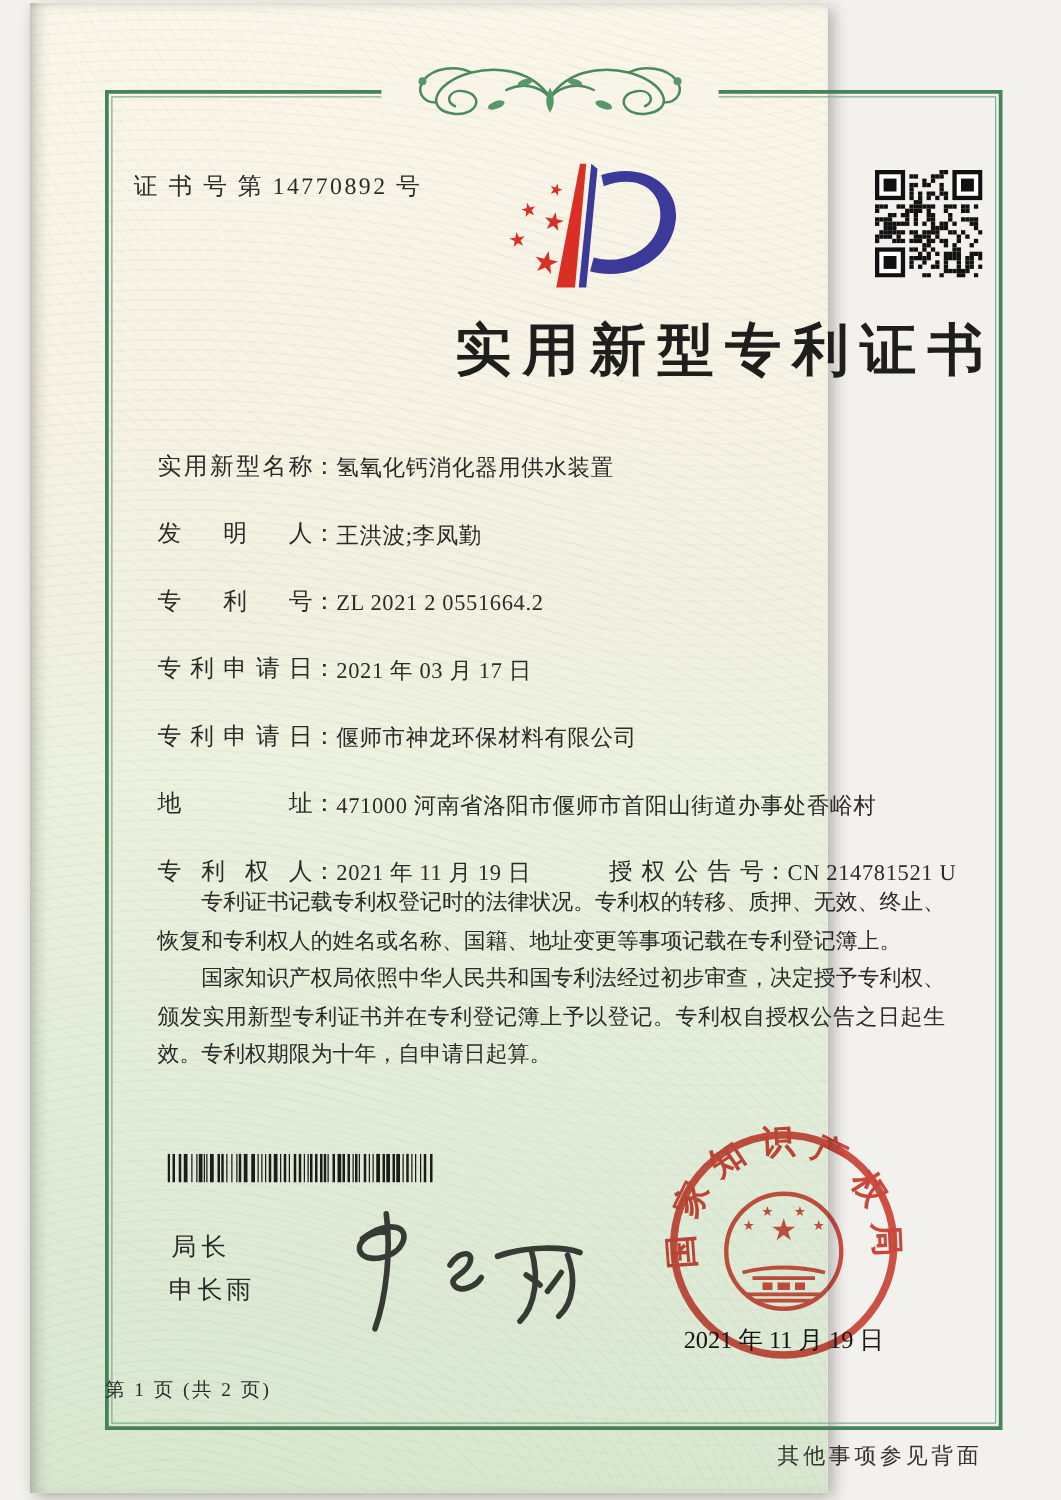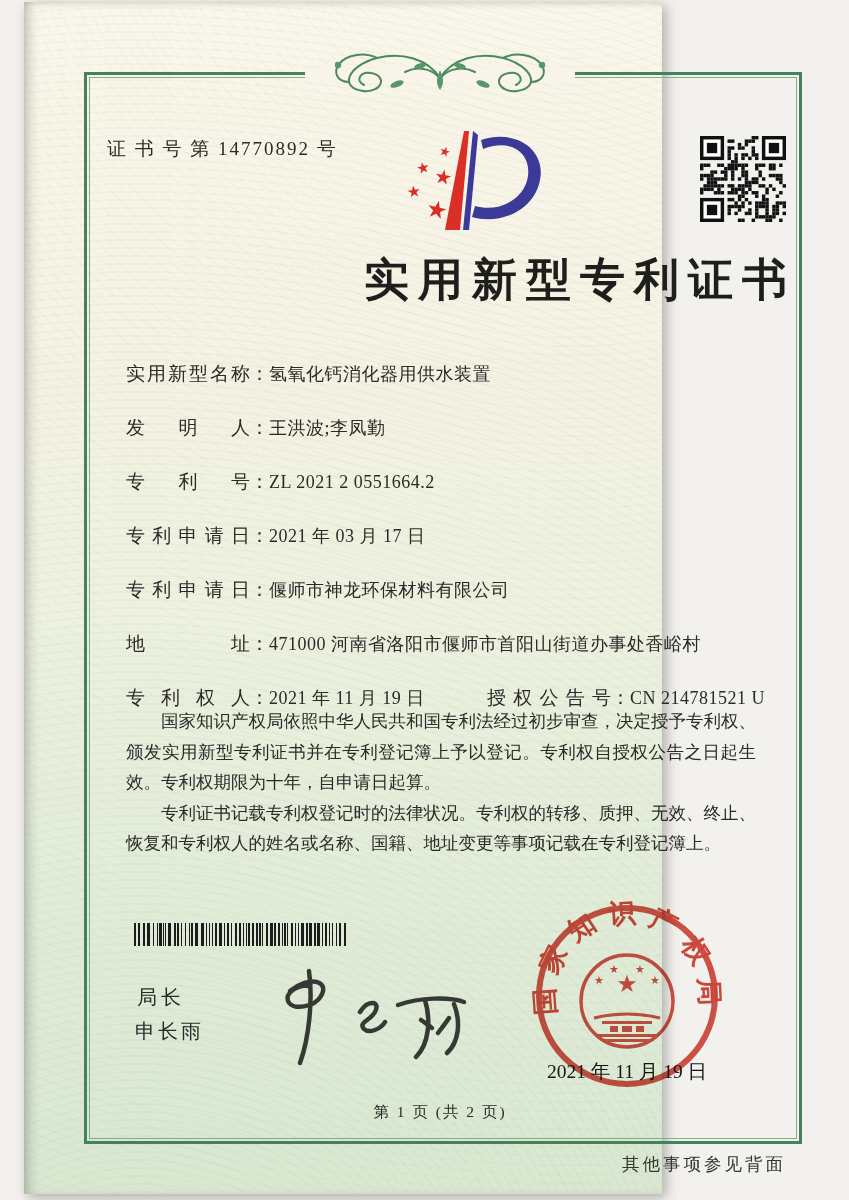--- a/index.html
+++ b/index.html
@@ -47,21 +47,21 @@
   .pair1-val{width:212px;flex:none;}
   .pair2{display:flex;margin-left:6px;}
   .body-text{left:102px;top:704px;width:630px;font-size:17.5px;line-height:30.5px;text-align:justify;}
   .body-text p{margin:0;text-indent:2em;}
   .barcode-box{left:110px;top:921px;width:217px;height:23px;}
   .signer-title{left:113px;top:982px;font-size:20px;letter-spacing:4px;font-family:Liberation Serif, serif;text-align:center;}
   .signer-name{left:111px;top:1016px;font-size:20px;letter-spacing:3px;font-family:Liberation Mono, monospace;}
   .signature{left:238px;top:958px;width:212px;height:106px;}
   .seal{left:507px;top:898px;width:192px;height:192px;mix-blend-mode:multiply;opacity:.92;}
   .seal-date{left:497px;top:1056px;width:212px;text-align:center;font-size:19.5px;color:#151513;}
-  .page-info{left:60px;top:1100px;width:712px;text-align:center;font-size:15.5px;letter-spacing:2px;}
+  .page-info{left:60px;top:1100px;width:712px;text-align:left;font-size:15.5px;letter-spacing:2px;}
   .back-note{left:50px;top:1150px;width:712px;text-align:right;font-size:17.5px;letter-spacing:3px;color:#33332f;}
   .logo{left:335px;top:116px;width:210px;height:130px;}
   .qr{left:676px;top:134px;width:86px;height:86px;}
   .ornament{left:281px;top:42px;width:270px;height:66px;}
   svg{display:block;}
 </style>
 </head>
 <body>
 
 <div class="paper">
@@ -366,22 +366,22 @@
       <span class="val pair1-val">2021 年 11 月 19 日</span>
       <span class="pair2">
         <span class="lbl">授权公告号</span>
           <span class="colon">：</span>
         <span class="val val-num">CN 214781521 U</span>
       </span>
     </div>
   </div>
 
   <div class="abs body-text">
+    <p>专利证书记载专利权登记时的法律状况。专利权的转移、质押、无效、终止、恢复和专利权人的姓名或名称、国籍、地址变更等事项记载在专利登记簿上。</p>
     <p>国家知识产权局依照中华人民共和国专利法经过初步审查，决定授予专利权、颁发实用新型专利证书并在专利登记簿上予以登记。专利权自授权公告之日起生效。专利权期限为十年，自申请日起算。</p>
-    <p>专利证书记载专利权登记时的法律状况。专利权的转移、质押、无效、终止、恢复和专利权人的姓名或名称、国籍、地址变更等事项记载在专利登记簿上。</p>
   </div>
 
   <div class="abs barcode-box">
       <svg viewBox="0 0 217 23" width="217" height="23">
         <g fill="#1c1c1c">
           <rect x="0" y="0" width="2" height="23"></rect>
           <rect x="4" y="0" width="2" height="23"></rect>
           <rect x="9" y="0" width="2" height="23"></rect>
           <rect x="13" y="0" width="3" height="23"></rect>
           <rect x="19" y="0" width="1" height="23"></rect>

